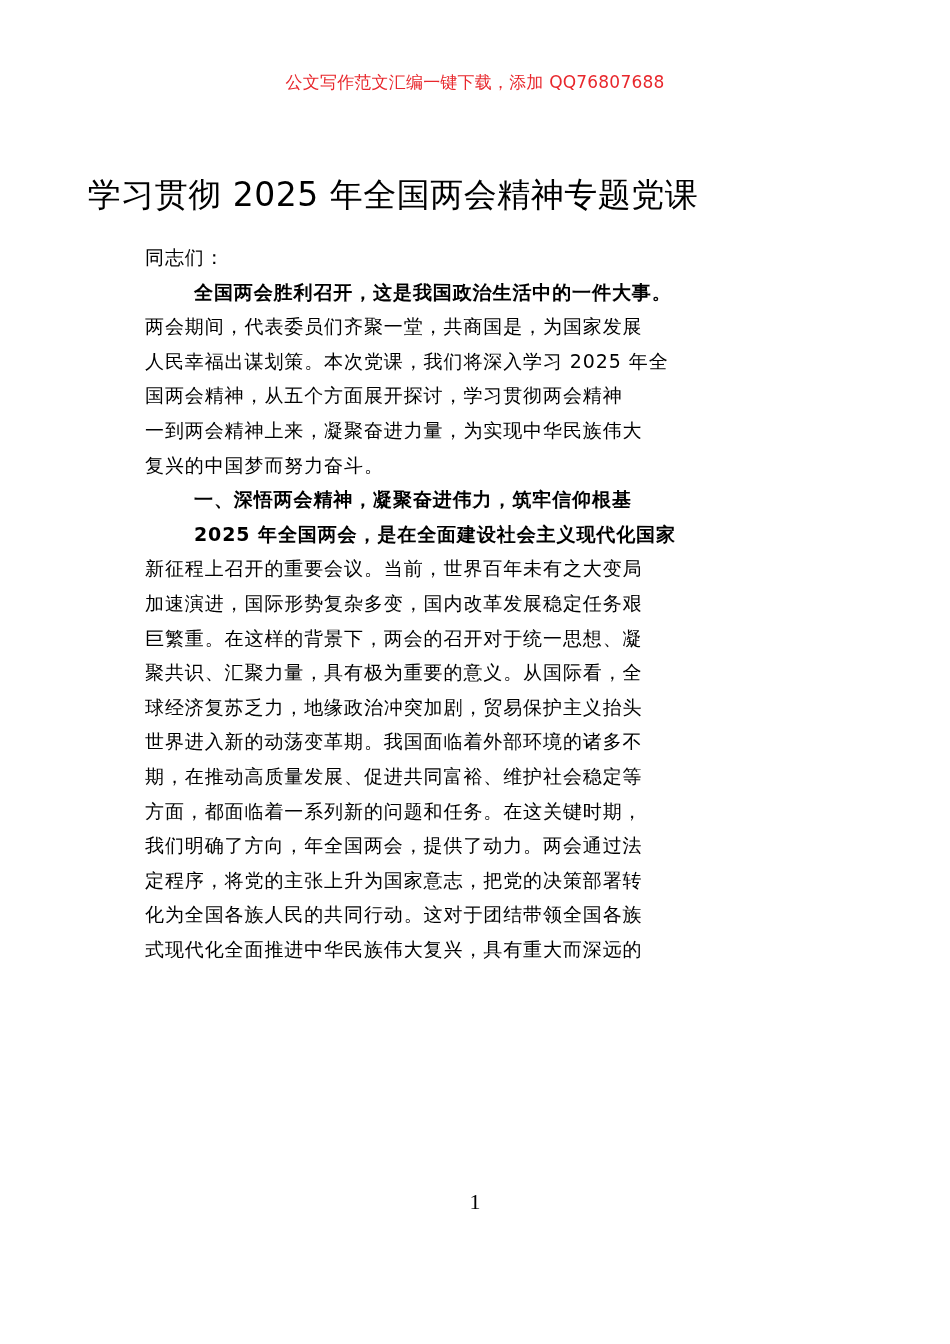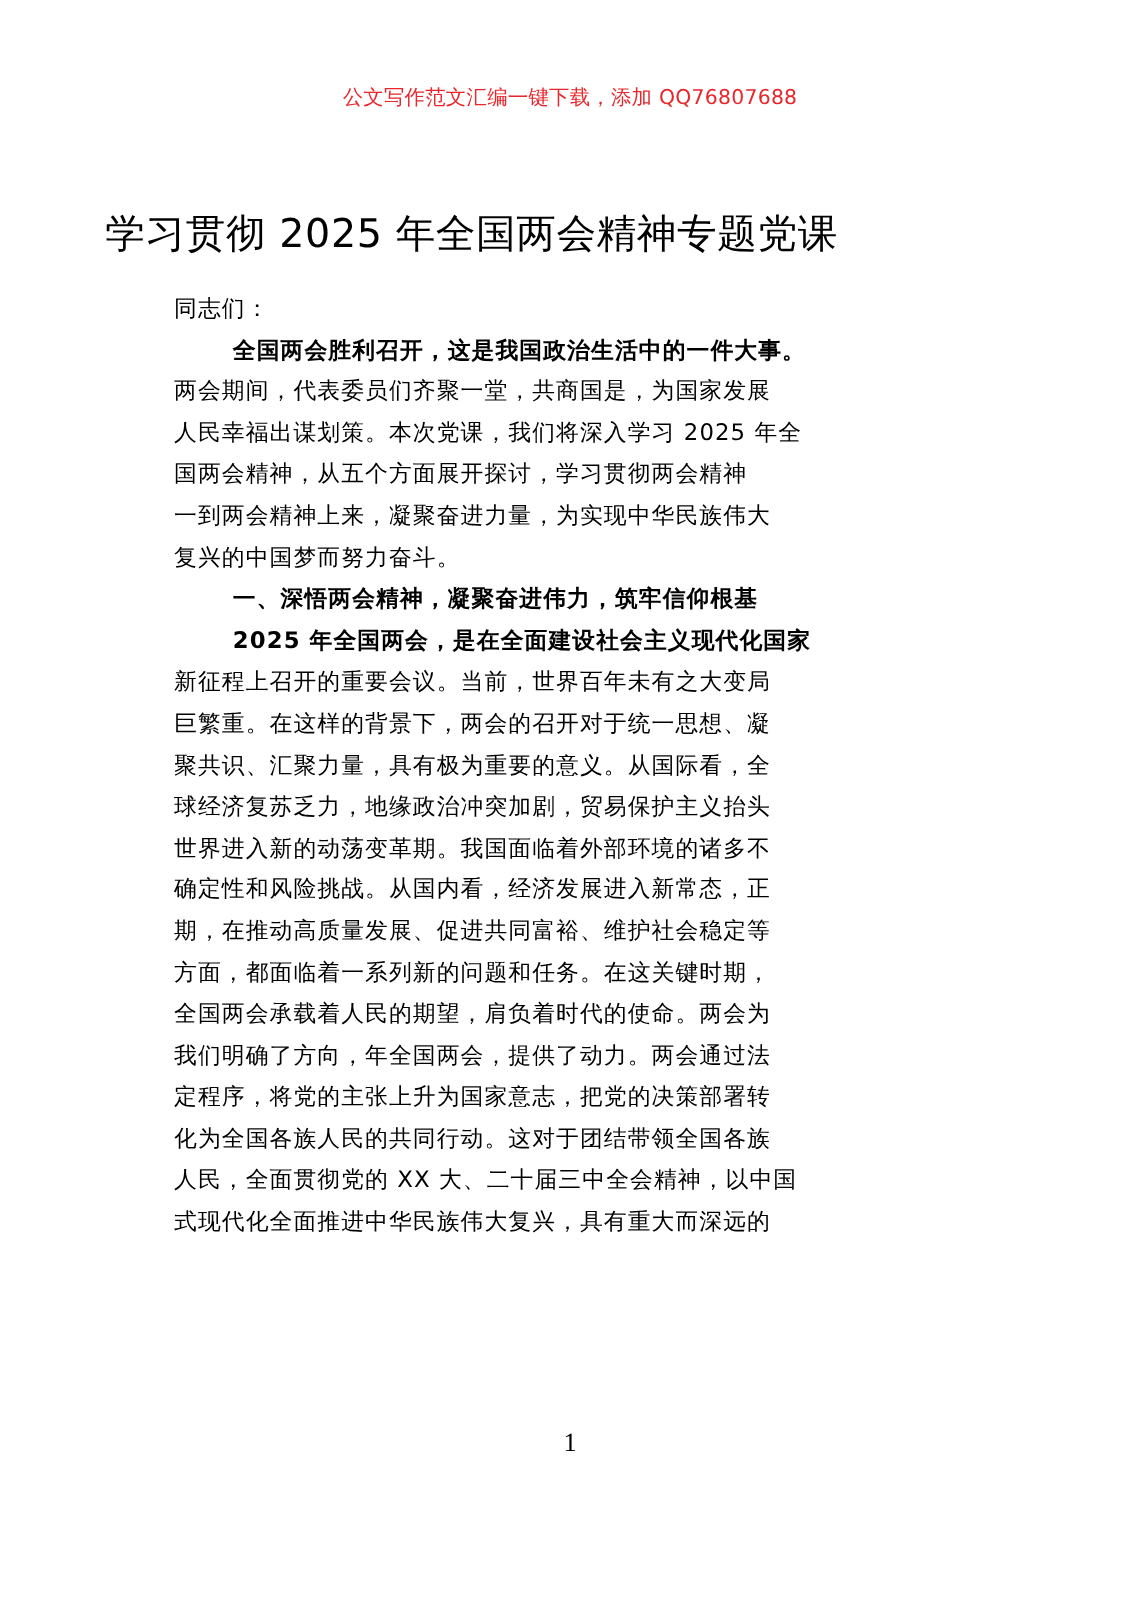--- a/index.html
+++ b/index.html
@@ -28,28 +28,26 @@
   <div class="line">同志们：</div>
   <div class="line indent">全国两会胜利召开，这是我国政治生活中的一件大事。</div>
   <div class="line">两会期间，代表委员们齐聚一堂，共商国是，为国家发展</div>
   <div class="line">人民幸福出谋划策。本次党课，我们将深入学习 2025 年全</div>
   <div class="line">国两会精神，从五个方面展开探讨，学习贯彻两会精神</div>
   <div class="line">一到两会精神上来，凝聚奋进力量，为实现中华民族伟大</div>
   <div class="line">复兴的中国梦而努力奋斗。</div>
   <div class="line indent heading">一、深悟两会精神，凝聚奋进伟力，筑牢信仰根基</div>
   <div class="line indent">2025 年全国两会，是在全面建设社会主义现代化国家</div>
   <div class="line">新征程上召开的重要会议。当前，世界百年未有之大变局</div>
+  <div class="line">加速演进，国际形势复杂多变，国内改革发展稳定任务艰</div>
   <div class="line">巨繁重。在这样的背景下，两会的召开对于统一思想、凝</div>
   <div class="line">聚共识、汇聚力量，具有极为重要的意义。从国际看，全</div>
   <div class="line">球经济复苏乏力，地缘政治冲突加剧，贸易保护主义抬头</div>
   <div class="line">世界进入新的动荡变革期。我国面临着外部环境的诸多不</div>
-  <div class="line">确定性和风险挑战。从国内看，经济发展进入新常态，正</div>
   <div class="line">期，在推动高质量发展、促进共同富裕、维护社会稳定等</div>
   <div class="line">方面，都面临着一系列新的问题和任务。在这关键时期，</div>
-  <div class="line">全国两会承载着人民的期望，肩负着时代的使命。两会为</div>
   <div class="line">我们明确了方向，年全国两会，提供了动力。两会通过法</div>
   <div class="line">定程序，将党的主张上升为国家意志，把党的决策部署转</div>
   <div class="line">化为全国各族人民的共同行动。这对于团结带领全国各族</div>
-  <div class="line">人民，全面贯彻党的 XX 大、二十届三中全会精神，以中国</div>
   <div class="line">式现代化全面推进中华民族伟大复兴，具有重大而深远的</div>
 </div>
 
 <div class="page-number">1</div>
 
 </body></html>

